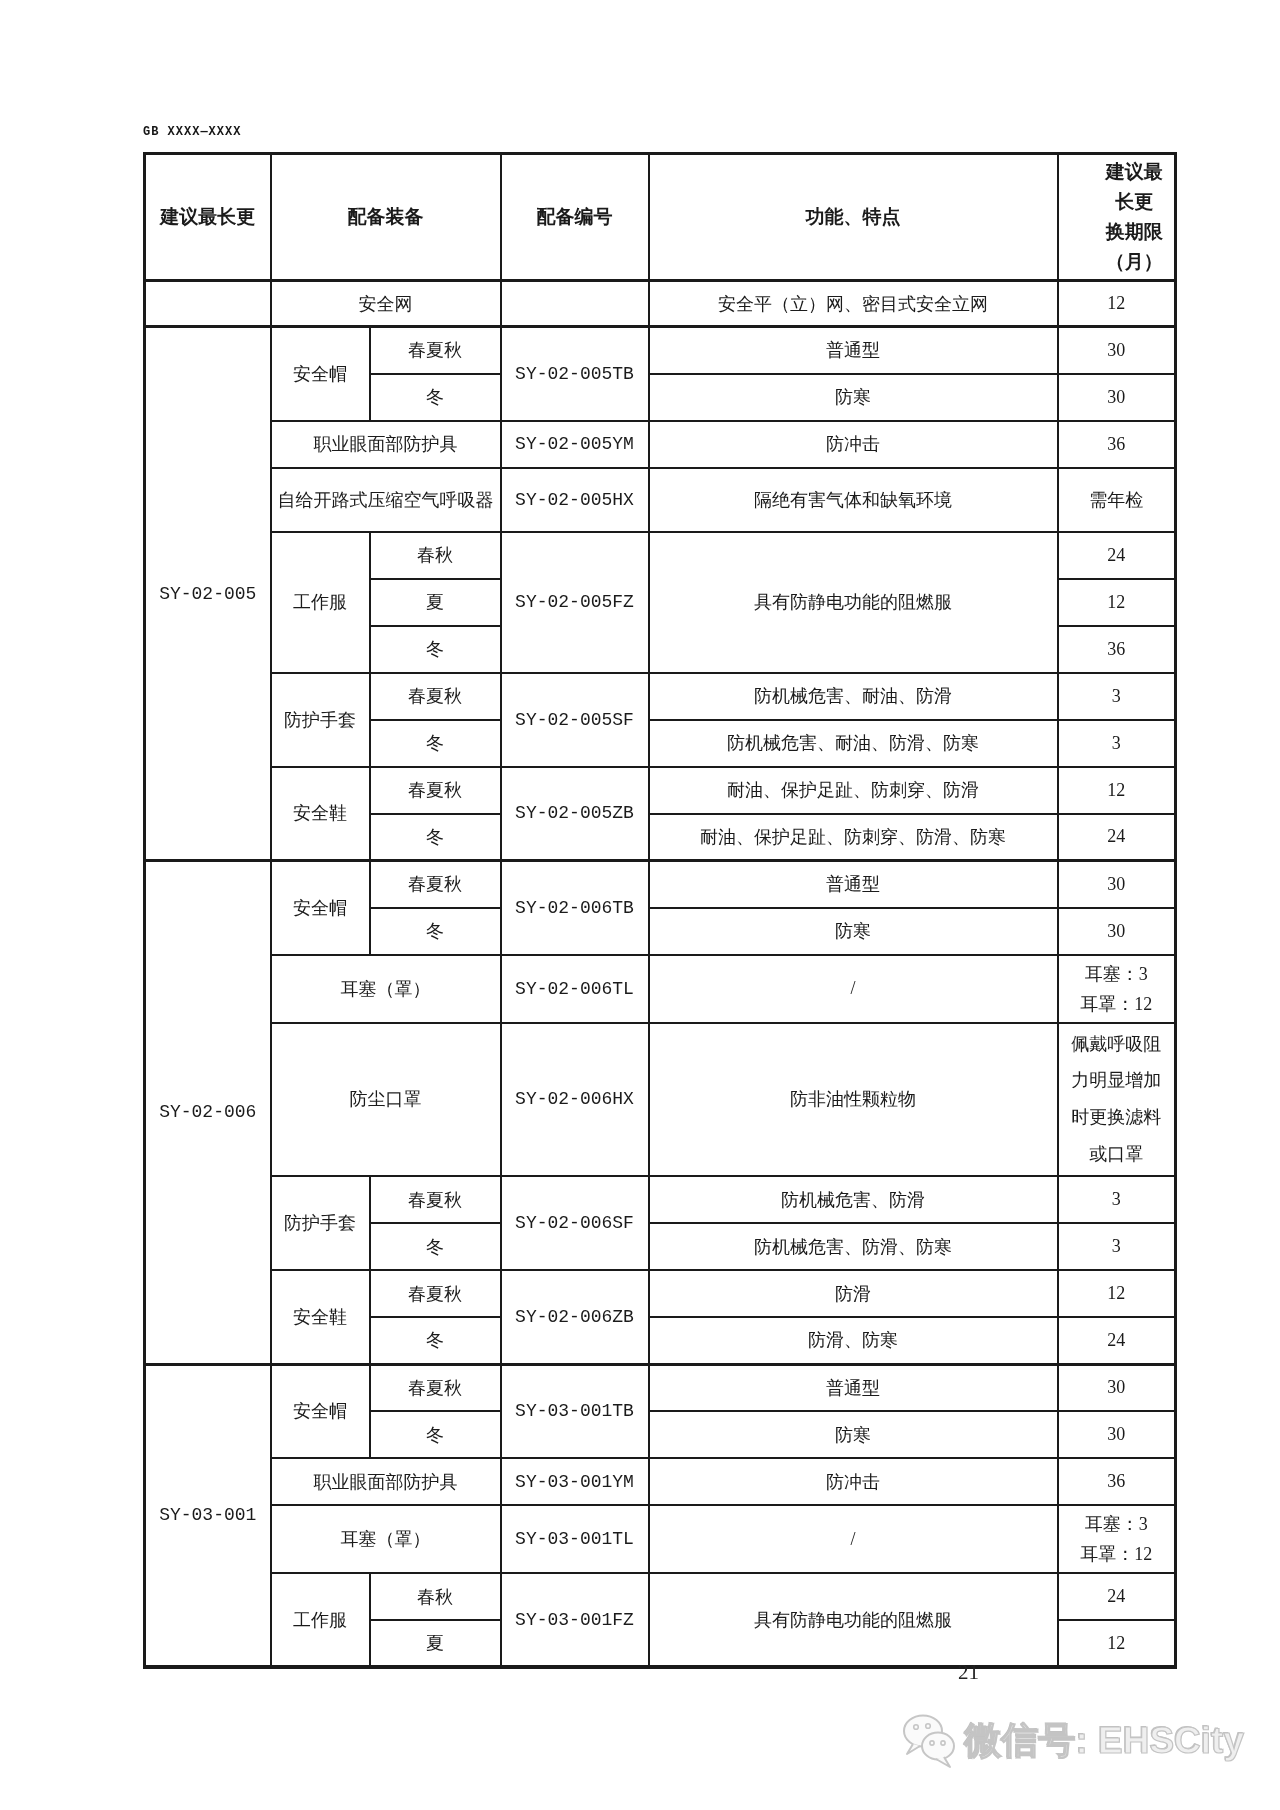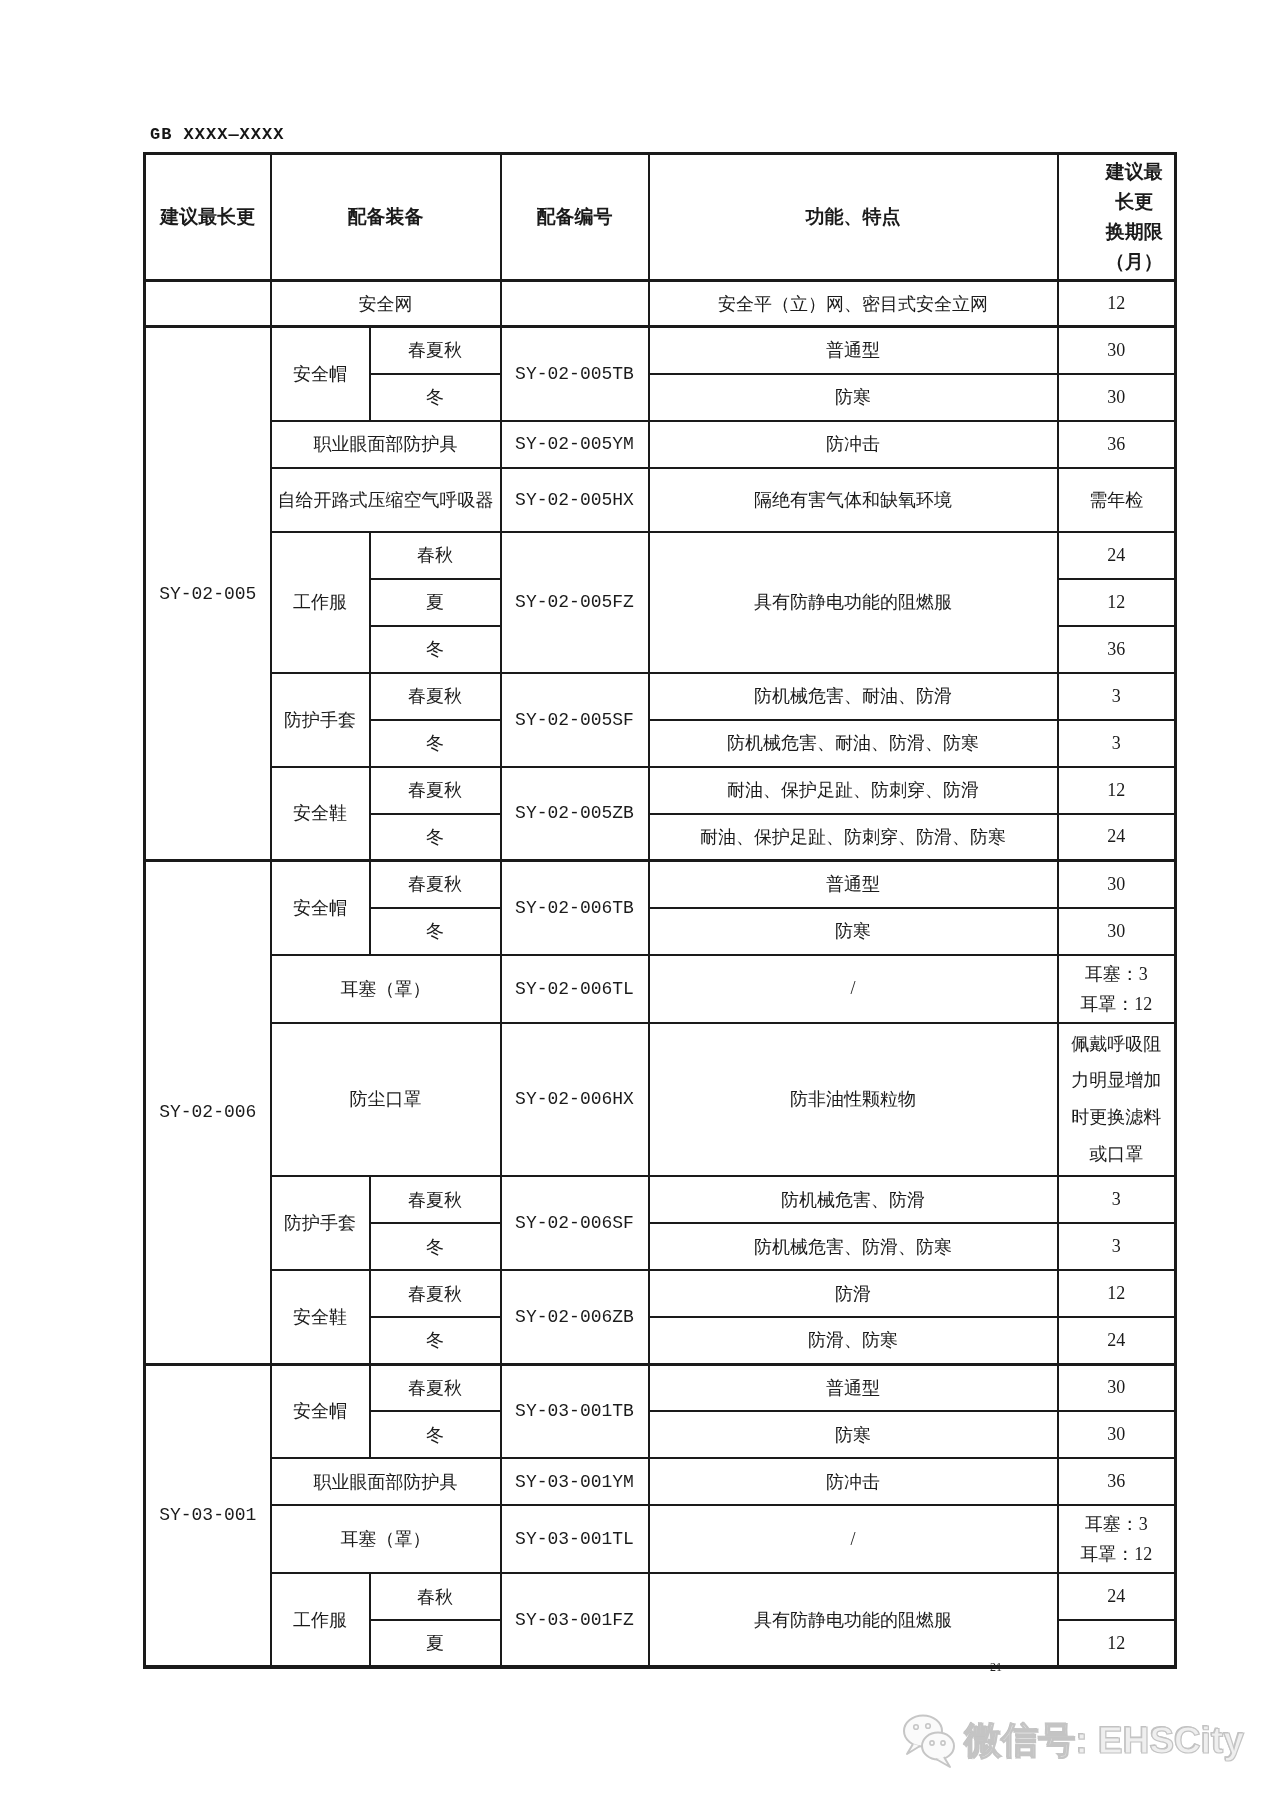--- a/index.html
+++ b/index.html
@@ -1,38 +1,38 @@
 <!DOCTYPE html>
 <html><head>
 <meta charset="utf-8">
 <style>
   html,body{margin:0;padding:0;background:#ffffff;}
   .page{position:relative;width:1280px;height:1810px;background:#fff;
         font-family:"Liberation Serif",serif;color:#1b1b1b;overflow:hidden;}
-  .doc-code{position:absolute;left:150px;top:125px;font-family:"Liberation Mono",monospace;
-            font-size:17px;font-weight:bold;letter-spacing:1px;color:#161616;}
+  .doc-code{position:absolute;left:143px;top:125px;font-family:"Liberation Mono",monospace;
+            font-size:12px;font-weight:bold;letter-spacing:1px;color:#161616;}
   table.ppe{position:absolute;left:143px;top:152px;width:1031px;border-collapse:collapse;
             table-layout:fixed;border:3px solid #1a1a1a;border-bottom:4px solid #1a1a1a;}
   table.ppe td,table.ppe th{border:2px solid #1a1a1a;font-size:18px;text-align:center;
             vertical-align:middle;padding:2px 6px;overflow:hidden;}
   table.ppe th{font-size:19px;font-weight:bold;border-bottom:3px solid #1a1a1a;line-height:1.6;}
   tr.gt > td{border-top:3px solid #1a1a1a;}
   tr{height:47px;}
   tr.h-hdr{height:63px;}
   tr.h-net{height:46px;}
   tr.h-tall{height:64px;padding-left:25px;}
   tr.h-ear{height:68px;}
   tr.h-mask{height:150px;}
   td.func{text-align:left;padding-left:13px;}
   td.code,td.id-cell{font-family:"Liberation Mono",monospace;font-size:16px;letter-spacing:0;}
   td.mask-period{line-height:2.05;padding:2px 4px;}
   td.ear-period span{display:block;line-height:30px;}
   th .hl{display:block;line-height:30px;margin-left:36px;}
-  .pageno{position:absolute;left:958px;top:1660px;width:44px;text-align:right;
-          font-size:12px;color:#222;}
+  .pageno{position:absolute;left:958px;top:1660px;width:44px;text-align:left;
+          font-size:21px;color:#222;}
   .watermark{position:absolute;top:1712px;right:36px;display:flex;align-items:center;gap:4px;}
   .watermark .wm-text{font-family:"Liberation Sans",sans-serif;font-size:37px;font-weight:bold;
           color:#efefef;-webkit-text-stroke:1.2px #c4c4c4;
           text-shadow:-1px -1px 0 #bfbfbf,1px 1px 1px #ffffff;white-space:nowrap;}
 </style>
 </head>
 <body>
 
 <div class="page">
 

